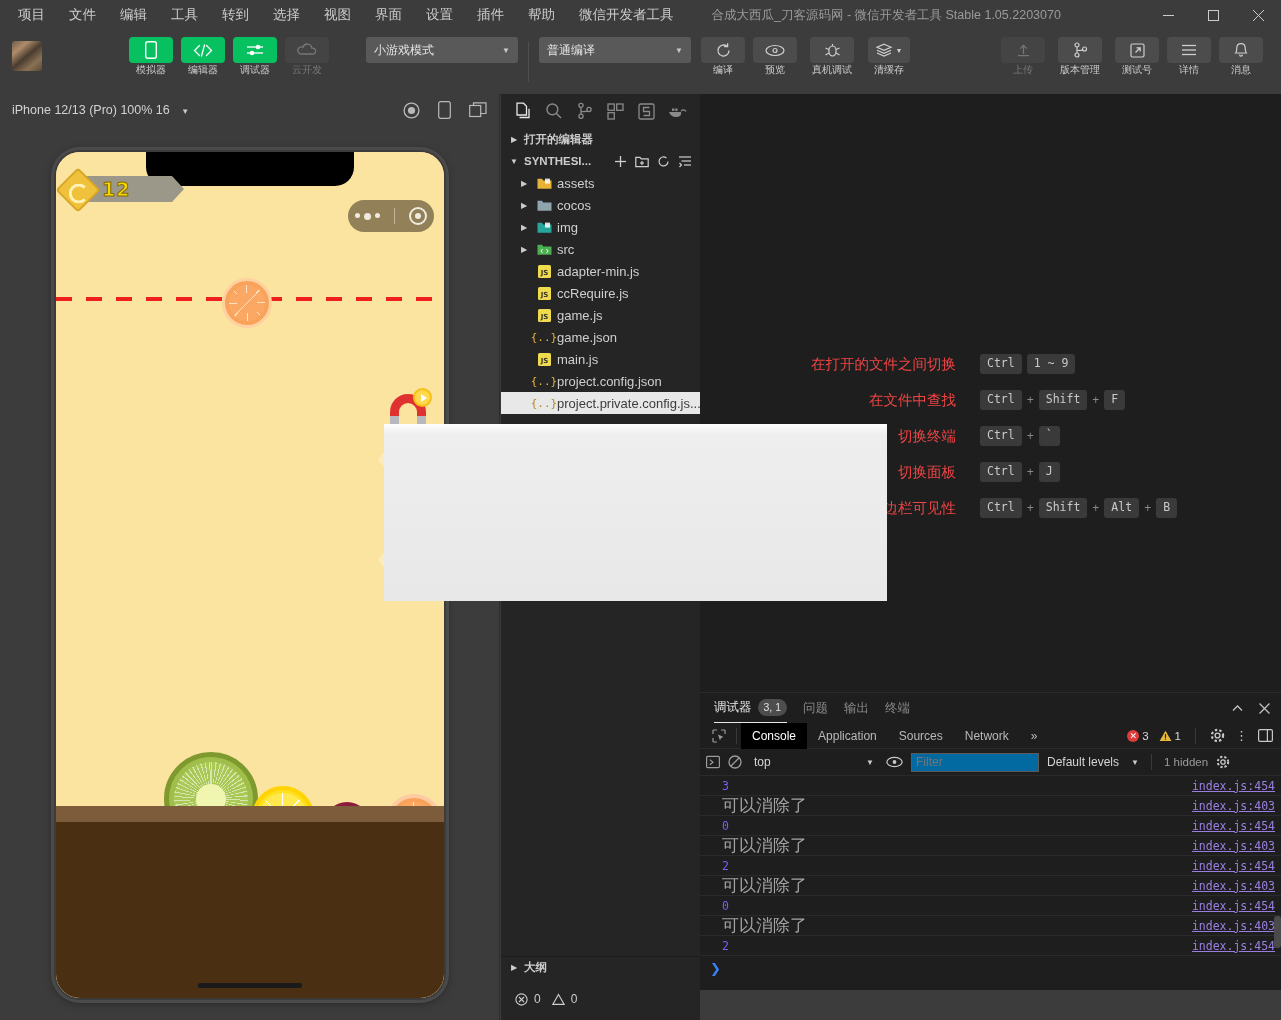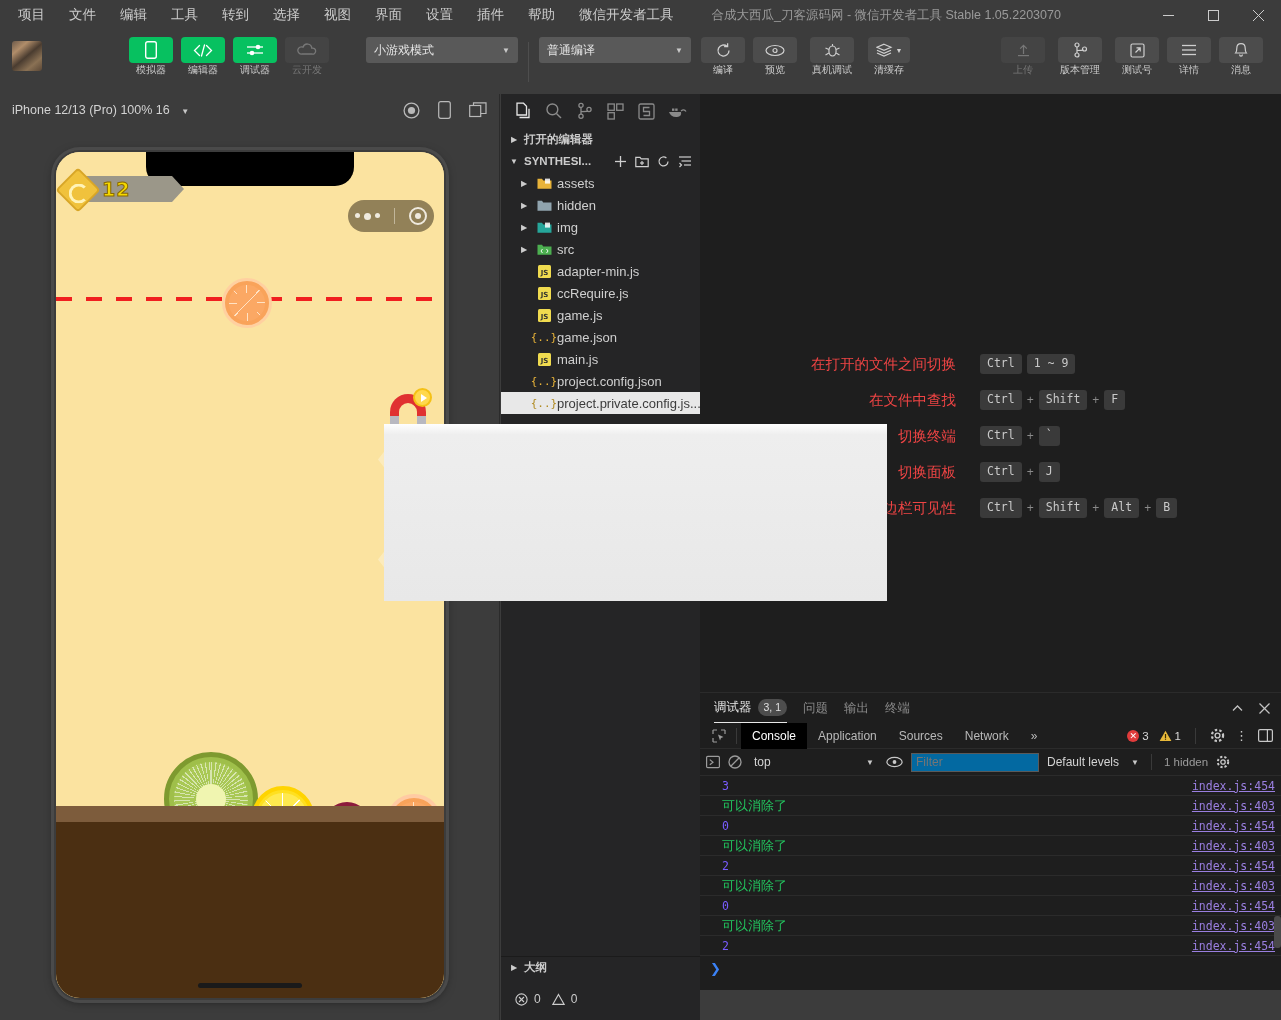--- a/index.html
+++ b/index.html
@@ -301,21 +301,21 @@
   .lvl { font-size: 12px; color: #d4d4d4; display: flex; align-items: center; gap: 4px; }
   .hidden-n { font-size: 11.5px; color: #9b9b9b; }
 
   .console-out { position: absolute; left: 0; top: 83px; width: 581px; height: 214px; overflow: hidden; background: #1e1e1e; }
   .cline {
     height: 20px; display: flex; align-items: center; justify-content: space-between;
     border-bottom: 1px solid #2b2b2b; padding: 0 6px 0 22px;
     font-family: "DejaVu Sans Mono", monospace; font-size: 11.5px;
   }
   .cmsg.num { color: #7a5cff; }
-  .cmsg.txt { color: #22c55e; font-family: "Liberation Sans", sans-serif; font-size: 13px; }
+  .cmsg.txt { color: #a3a3a3; font-family: "Liberation Sans", sans-serif; font-size: 17px; }
   .csrc { color: #9a7fe0; text-decoration: underline; font-size: 11.5px; }
   .cprompt { height: 24px; display: flex; align-items: center; padding-left: 10px; color: #3b82f6; font-size: 13px; }
   .cscroll {
     position: absolute; right: 0; top: 140px; width: 7px; height: 32px; background: #4a4a4a; border-radius: 3px;
   }
 
   
   .overlay {
     position: absolute; left: 384px; top: 424px; width: 503px; height: 177px;
     background: linear-gradient(to bottom,#fefefe 0%,#eeeeee 6%,#e8e8e8 100%);
@@ -715,21 +715,21 @@
       </span>
       <span>assets</span>
     </div>
     <div class="tree-row" style="padding-left:16px;">
       <span class="tw">▶</span>
       <span class="ficon">
         <svg width="15" height="13" viewBox="0 0 15 13">
             <path d="M0.5 11.8 L0.5 1.8 L5 1.8 L6.2 3.4 L14.5 3.4 L14.5 11.8 Z" fill="#90a4ae"></path>
           </svg>
       </span>
-      <span>hidden</span>
+      <span>cocos</span>
     </div>
     <div class="tree-row" style="padding-left:16px;">
       <span class="tw">▶</span>
       <span class="ficon">
         <svg width="15" height="13" viewBox="0 0 15 13">
             <path d="M0.5 11.8 L0.5 1.8 L5 1.8 L6.2 3.4 L14.5 3.4 L14.5 11.8 Z" fill="#26a69a"></path>
             <rect x="8" y="1.6" width="5" height="5" fill="#ffffff" opacity="0.85"></rect>
           </svg>
       </span>
       <span>img</span>

